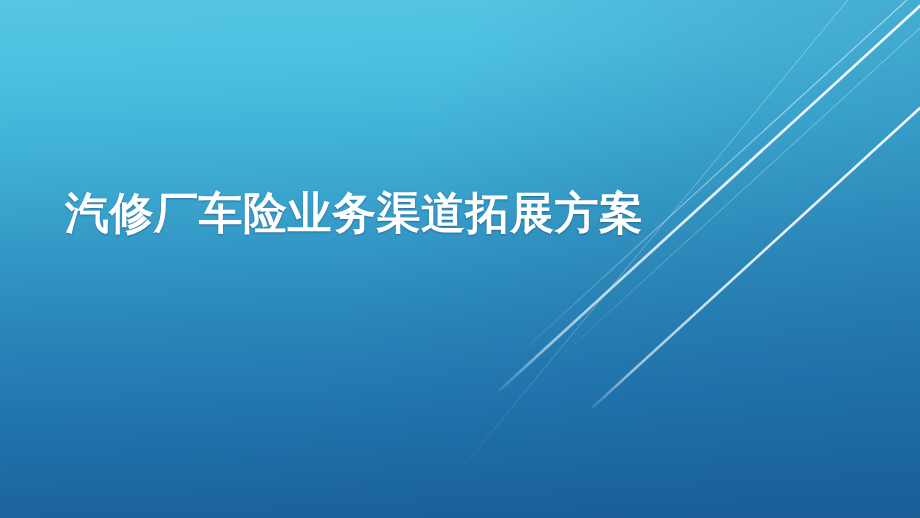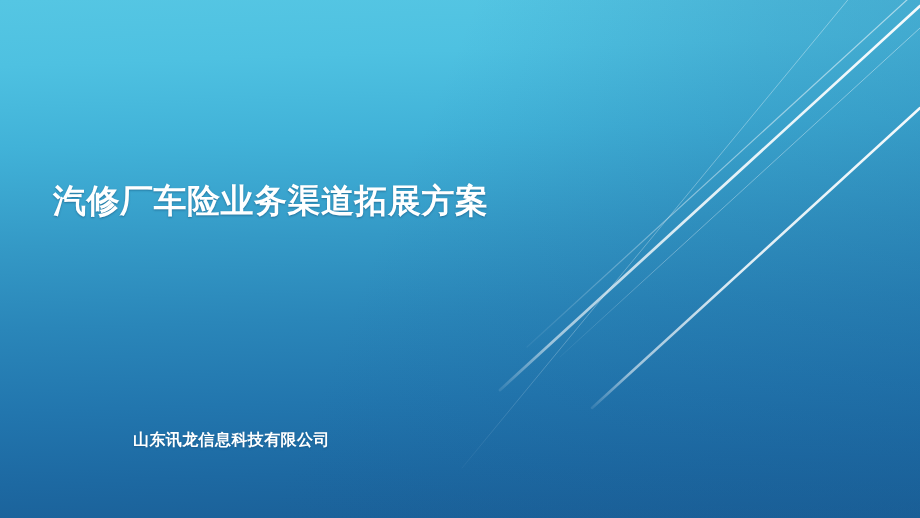--- a/index.html
+++ b/index.html
@@ -41,22 +41,22 @@
   }
 
   
   #title-block {
     position: absolute;
     left: 53px;
     top: 181px;
     width: 640px;
   }
   .slide-title {
-    margin: 0;
-    font-size: 33px;
+    margin: 12px;
+    font-size: 44px;
     font-weight: bold;
     line-height: 40px;
     letter-spacing: 0.5px;
     color: #ffffff;
     white-space: nowrap;
     text-shadow: 0 1px 2px rgba(10,60,100,0.45);
   }
 
   #subtitle-block {
     position: absolute;
@@ -108,17 +108,14 @@
 
     <line x1="920" y1="108" x2="592" y2="408" stroke="url(#fadeA)" stroke-width="2.5" stroke-linecap="round"></line>
 
     <line x1="856" y1="-10" x2="462" y2="468" stroke="url(#fadeC)" stroke-width="0.9" stroke-linecap="round"></line>
   </svg>
 
   <div id="title-block">
     <h1 class="slide-title">汽修厂车险业务渠道拓展方案</h1>
   </div>
 
-  <div id="subtitle-block">
-    <p class="slide-subtitle">山东讯龙信息科技有限公司</p>
-  </div>
 
 </div>
 
 </body></html>

